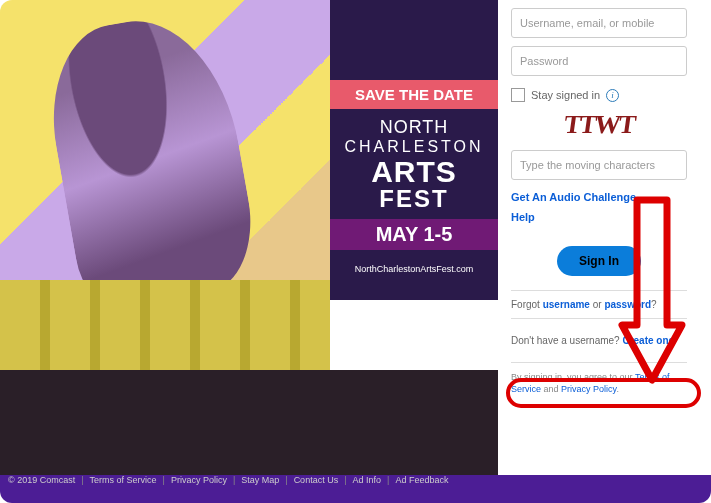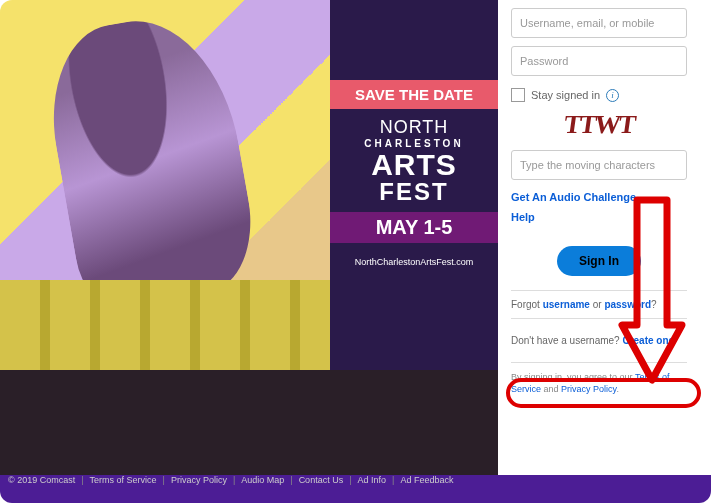--- a/index.html
+++ b/index.html
@@ -4,24 +4,24 @@
 <style>
 *{margin:0;padding:0;box-sizing:border-box;font-family:Arial,Helvetica,sans-serif}
 body{width:711px;height:503px;overflow:hidden;position:relative;background:#fff}
 .page{width:711px;height:503px;position:relative;border-radius:12px;overflow:hidden}
 .hero{position:absolute;left:0;top:0;width:498px;height:370px;overflow:hidden}
 .painting{position:absolute;left:0;top:0;width:330px;height:370px;background:linear-gradient(135deg,#f5e26b 0%,#f5e26b 35%,#c9a9e8 35%,#c9a9e8 55%,#f5e26b 55%,#f5e26b 70%,#e8c88a 70%)}
 .painting::before{content:"";position:absolute;left:60px;top:20px;width:180px;height:280px;background:radial-gradient(ellipse at 40% 20%,#6b4a7a 0%,#6b4a7a 30%,transparent 31%),linear-gradient(170deg,#8a6a9a 20%,#b895d4 50%,#6b4a7a 80%);border-radius:40% 50% 30% 20%;transform:rotate(-10deg)}
 .painting::after{content:"";position:absolute;left:0;bottom:0;width:330px;height:90px;background:repeating-linear-gradient(90deg,#d4c24a 0 40px,#b8a830 40px 50px)}
 .dots{position:absolute;left:20px;bottom:40px;width:280px;height:30px}
 .dots span{display:inline-block;width:22px;height:22px;background:#3a2a1a;border-radius:50%;margin-right:40px}
-.banner{position:absolute;left:330px;top:0;width:168px;height:370px;background:#2a1a4a;color:#fff;text-align:center}
+.banner{position:absolute;left:330px;top:0;width:168px;height:300px;background:#2a1a4a;color:#fff;text-align:center}
 .save{background:#e85a6b;color:#fff;font-weight:bold;font-size:15px;padding:6px 0;margin-top:80px}
 .north{font-size:18px;letter-spacing:1px;margin-top:8px;font-weight:300}
-.charleston{font-size:10px;letter-spacing:3px;font-weight:700}
+.charleston{font-size:16px;letter-spacing:3px;font-weight:400}
 .arts{font-size:30px;font-weight:bold;letter-spacing:1px;line-height:0.9;margin-top:2px}
 .fest{font-size:24px;font-weight:bold;letter-spacing:2px}
 .dates{background:#701a75;color:#fff;font-size:20px;font-weight:bold;padding:4px 0;margin-top:6px}
 .url{font-size:9px;margin-top:14px}
 .dark{position:absolute;left:0;top:370px;width:498px;height:105px;background:#2a1f28}
 .footer{position:absolute;left:0;bottom:0;width:711px;height:28px;background:#4c1d95;color:#ccc;font-size:9px;display:flex;padding:0 8px}
 .footer a{color:#ccc;text-decoration:none}
 .footer .sep{margin:0 6px;color:#888}
 .panel{position:absolute;right:12px;top:0;width:200px;height:475px;background:#fff;padding:8px 12px 0}
 .input{width:100%;height:30px;border:1px solid #ccc;border-radius:3px;padding:0 8px;font-size:11px;color:#333;margin-bottom:8px}
@@ -99,21 +99,21 @@
   </svg>
   <div class="circle-annot"></div>
 
   <div class="footer">
     <span>© 2019 Comcast</span>
       <span class="sep">|</span>
     <a>Terms of Service</a>
       <span class="sep">|</span>
     <a>Privacy Policy</a>
       <span class="sep">|</span>
-    <a>Audio Map</a>
+    <a>Stay Map</a>
       <span class="sep">|</span>
     <a>Contact Us</a>
       <span class="sep">|</span>
     <a>Ad Info</a>
       <span class="sep">|</span>
     <a>Ad Feedback</a>
   </div>
 </div>
 
 </body></html>

